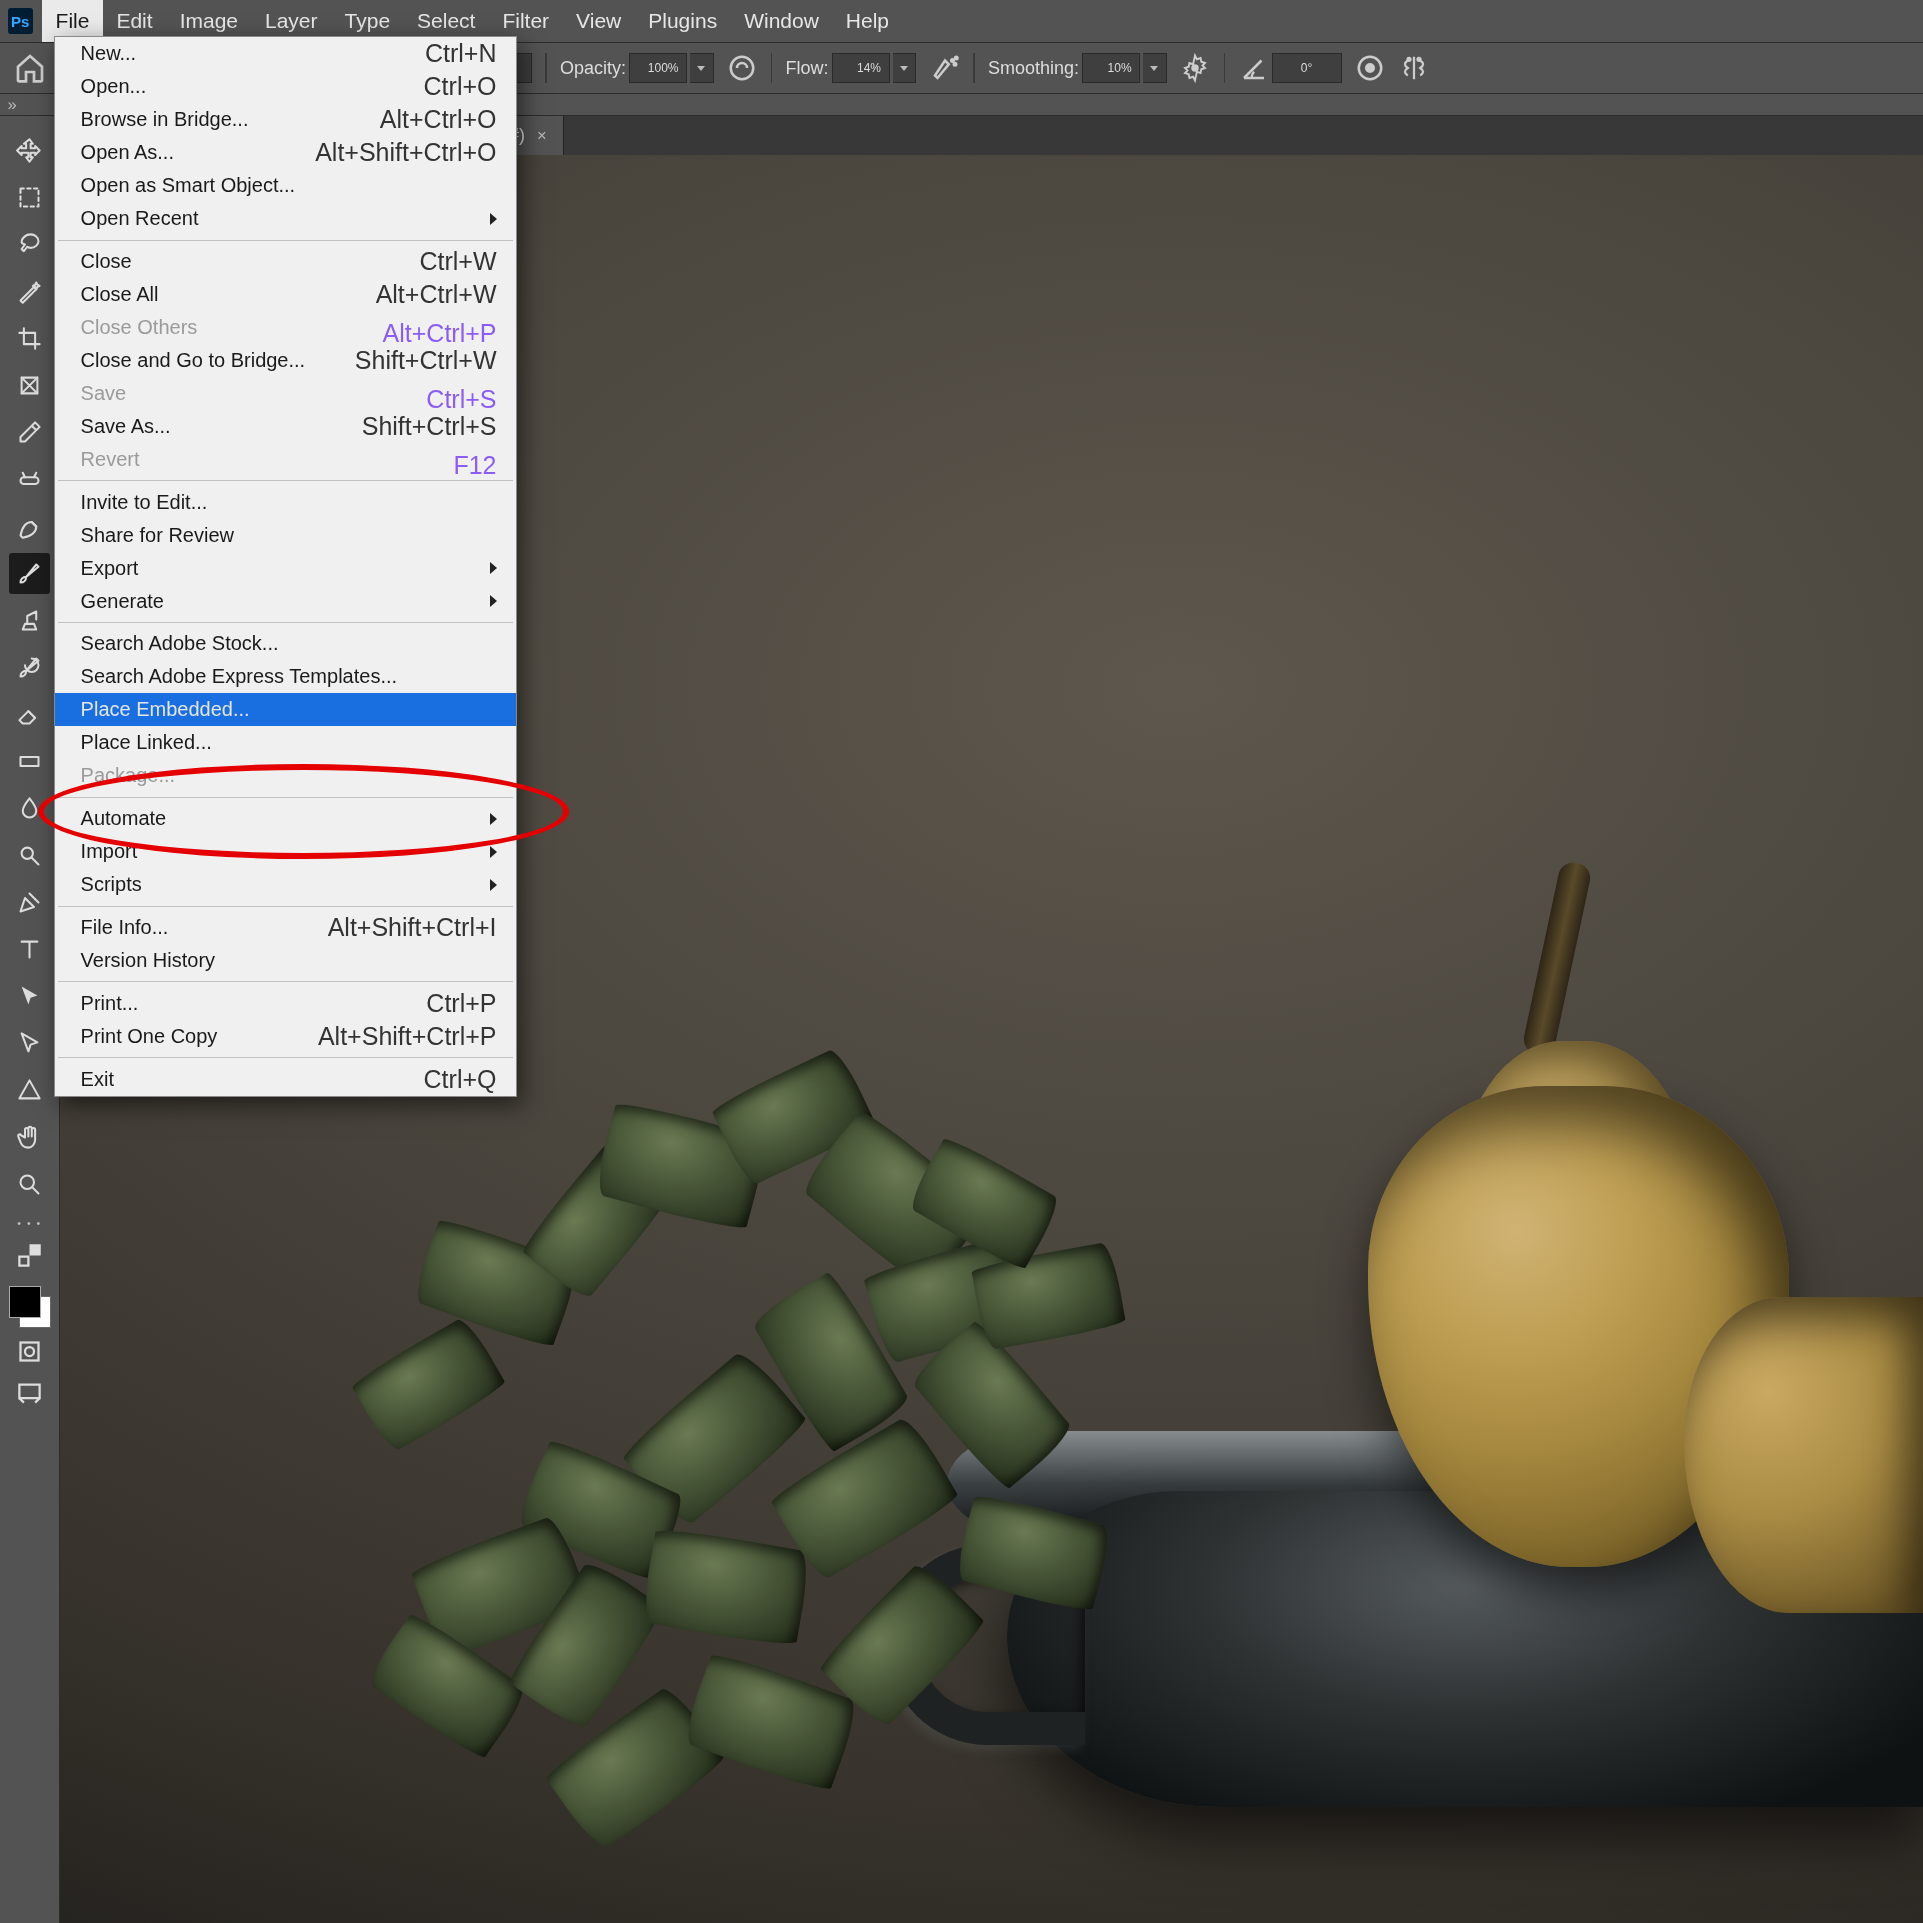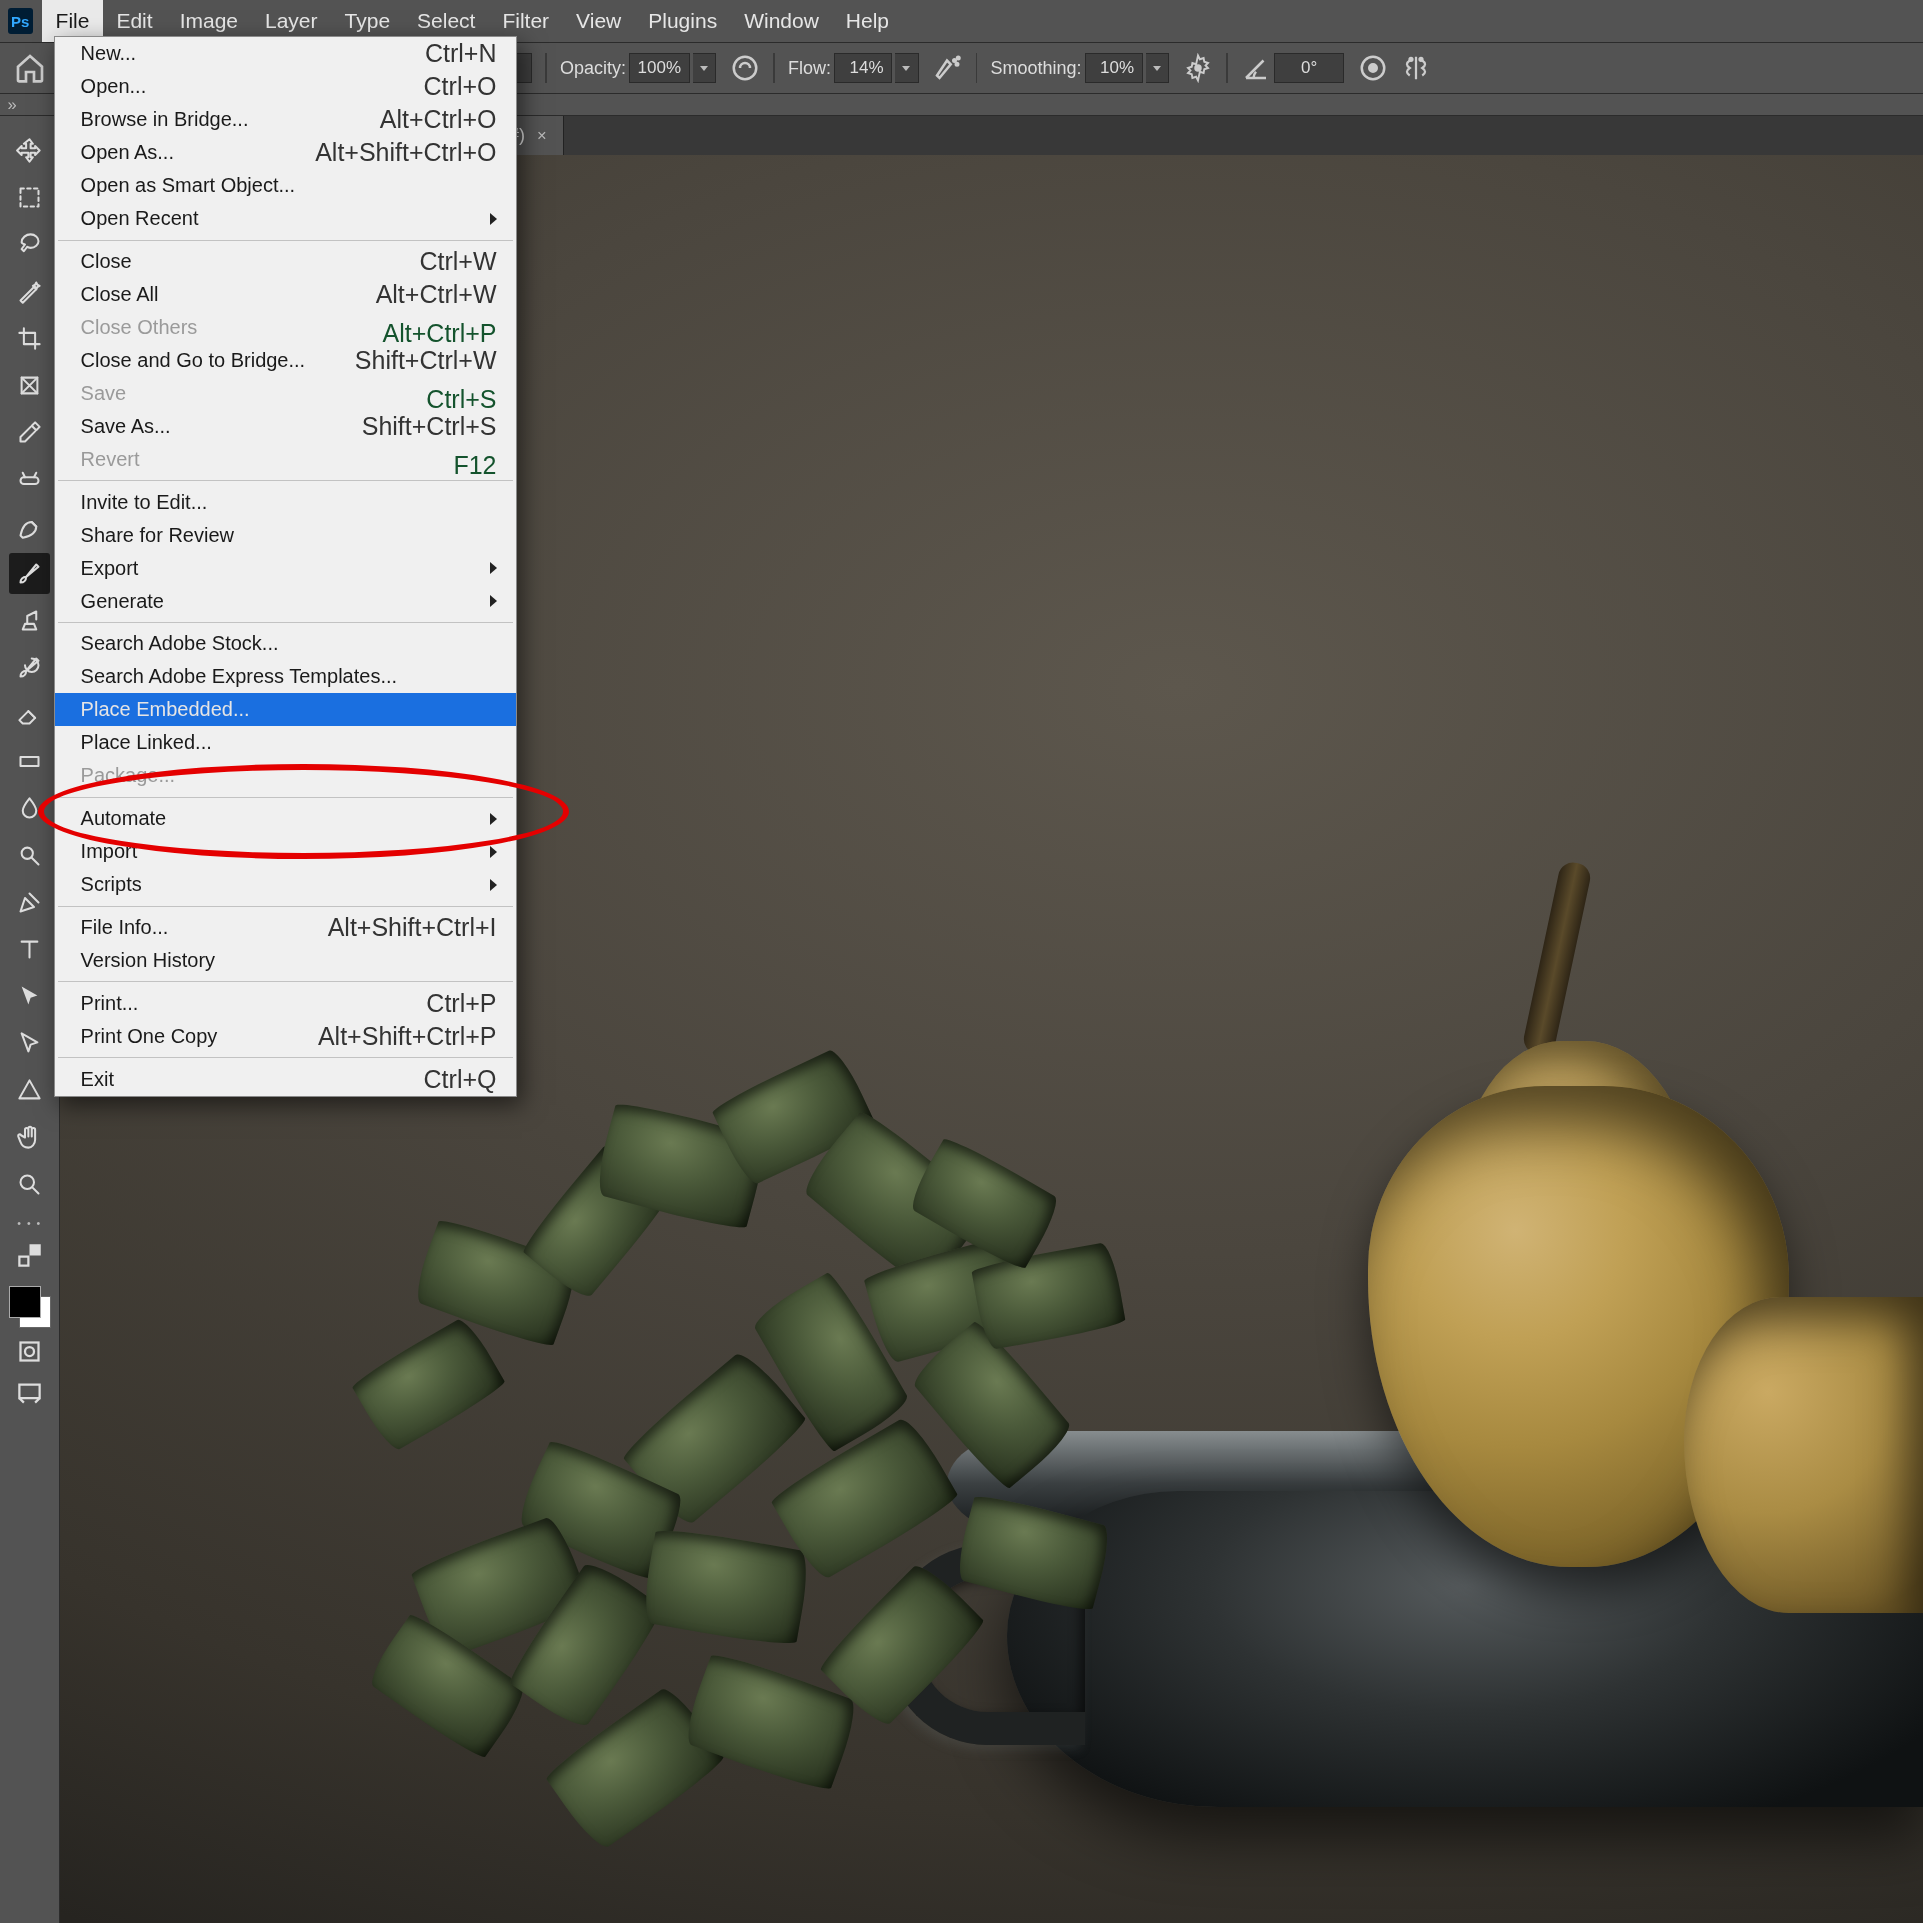--- a/index.html
+++ b/index.html
@@ -70,21 +70,21 @@
     gap:3px;
   }
   .opt-label { color:#ddd; font-size:18px; }
   .opt-field {
     background:#3f3f3f;
     border:0.8px solid #2a2a2a;
     color:#ddd;
     padding:1.5px 7.5px;
     height:25.6px;
     display:flex;align-items:center;
-    font-size:17px;
+    font-size:12px;
     min-width:41px;
     justify-content:flex-end;
   }
   .opt-drop {
     width:22.5px;height:28.6px;
     border:0.8px solid #2a2a2a;
     border-left:none;
     background:#3f3f3f;
     display:flex;align-items:center;justify-content:center;
   }
@@ -297,21 +297,21 @@
   .dd-item.highlight{
     background:#1a6fe0;
     color:#e5e5e5;
   }
   .dd-sep{
     height:0.8px;
     background:#c2c2c2;
     margin:4.5px 3px;
   }
   .dd-short{ color:#333; font-size:25px; padding-left:22.5px; }
-  .dd-item.disabled .dd-short{ color:#14532d;margin-top:12px; }
+  .dd-item.disabled .dd-short{ color:#8b5cf6;margin-top:12px; }
 
   
   .annot-ellipse{
     position:absolute;
     z-index:60;
     border:6px solid #e40000;
     border-radius:50%;
     pointer-events:none;
   }
 </style>

